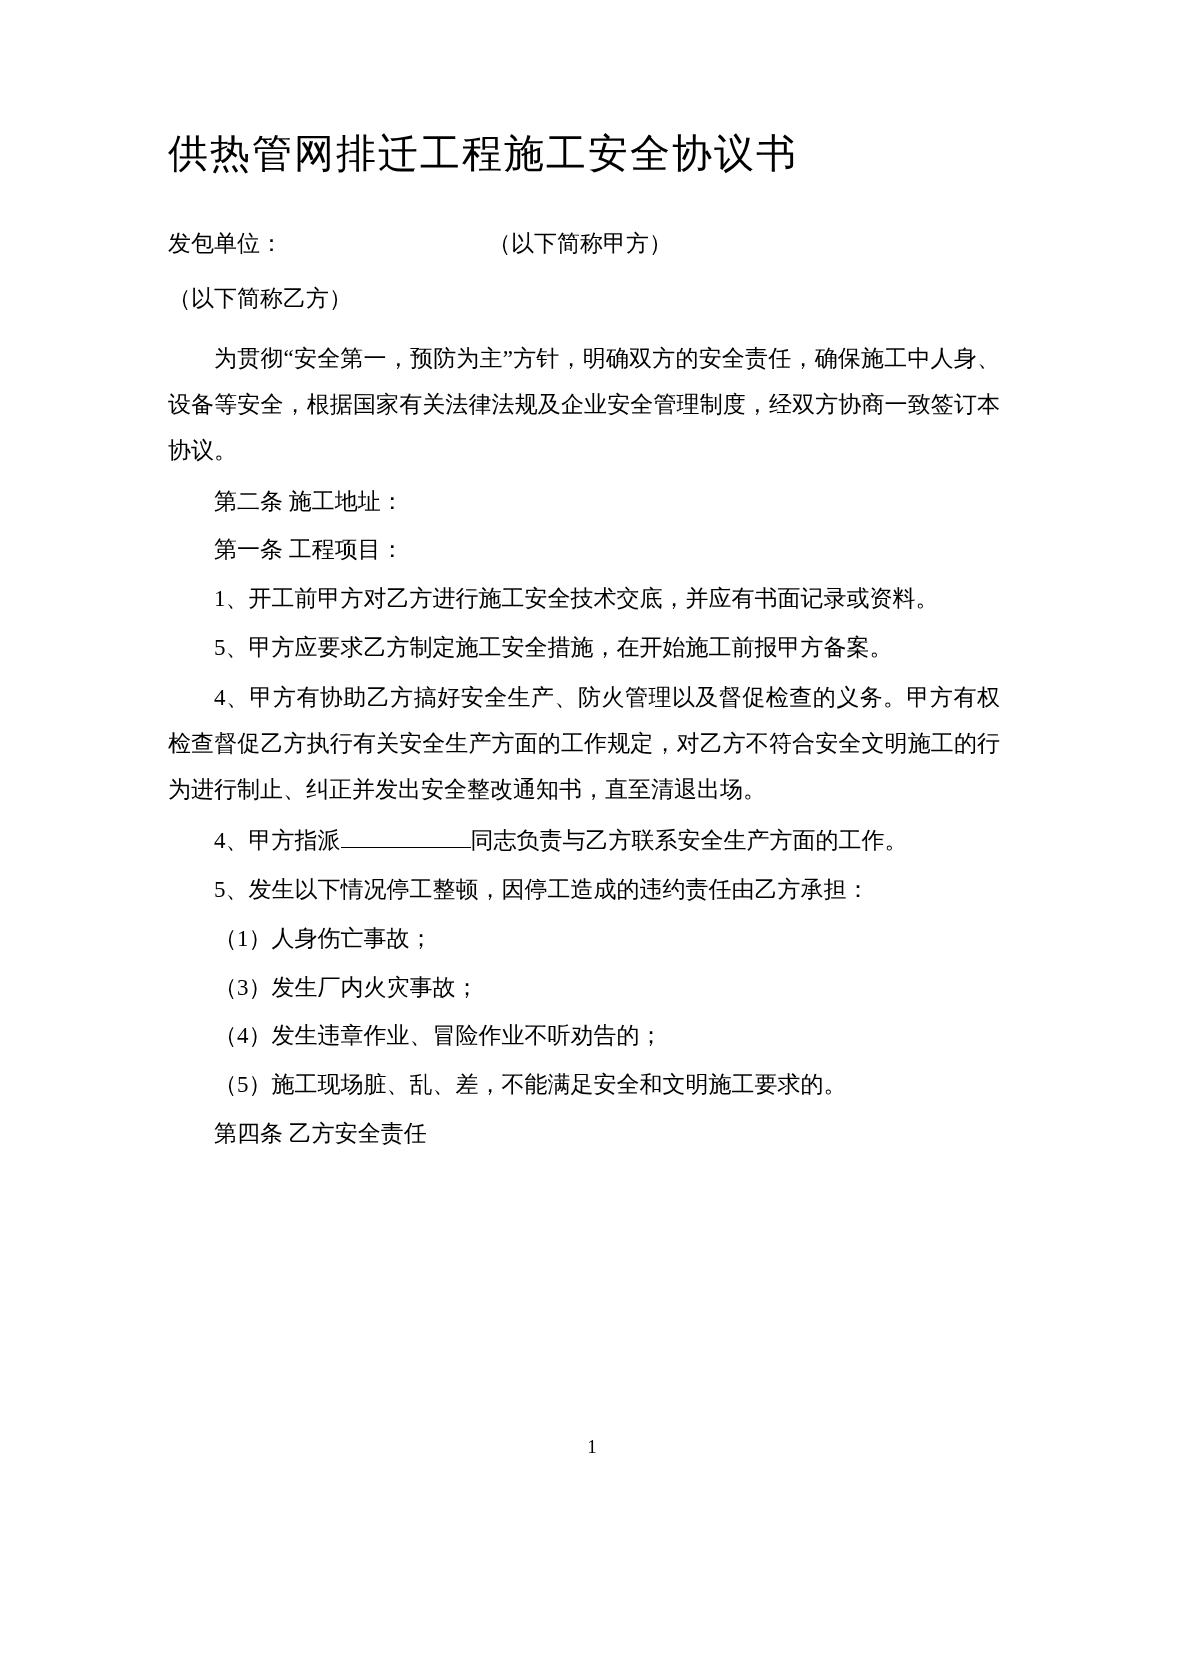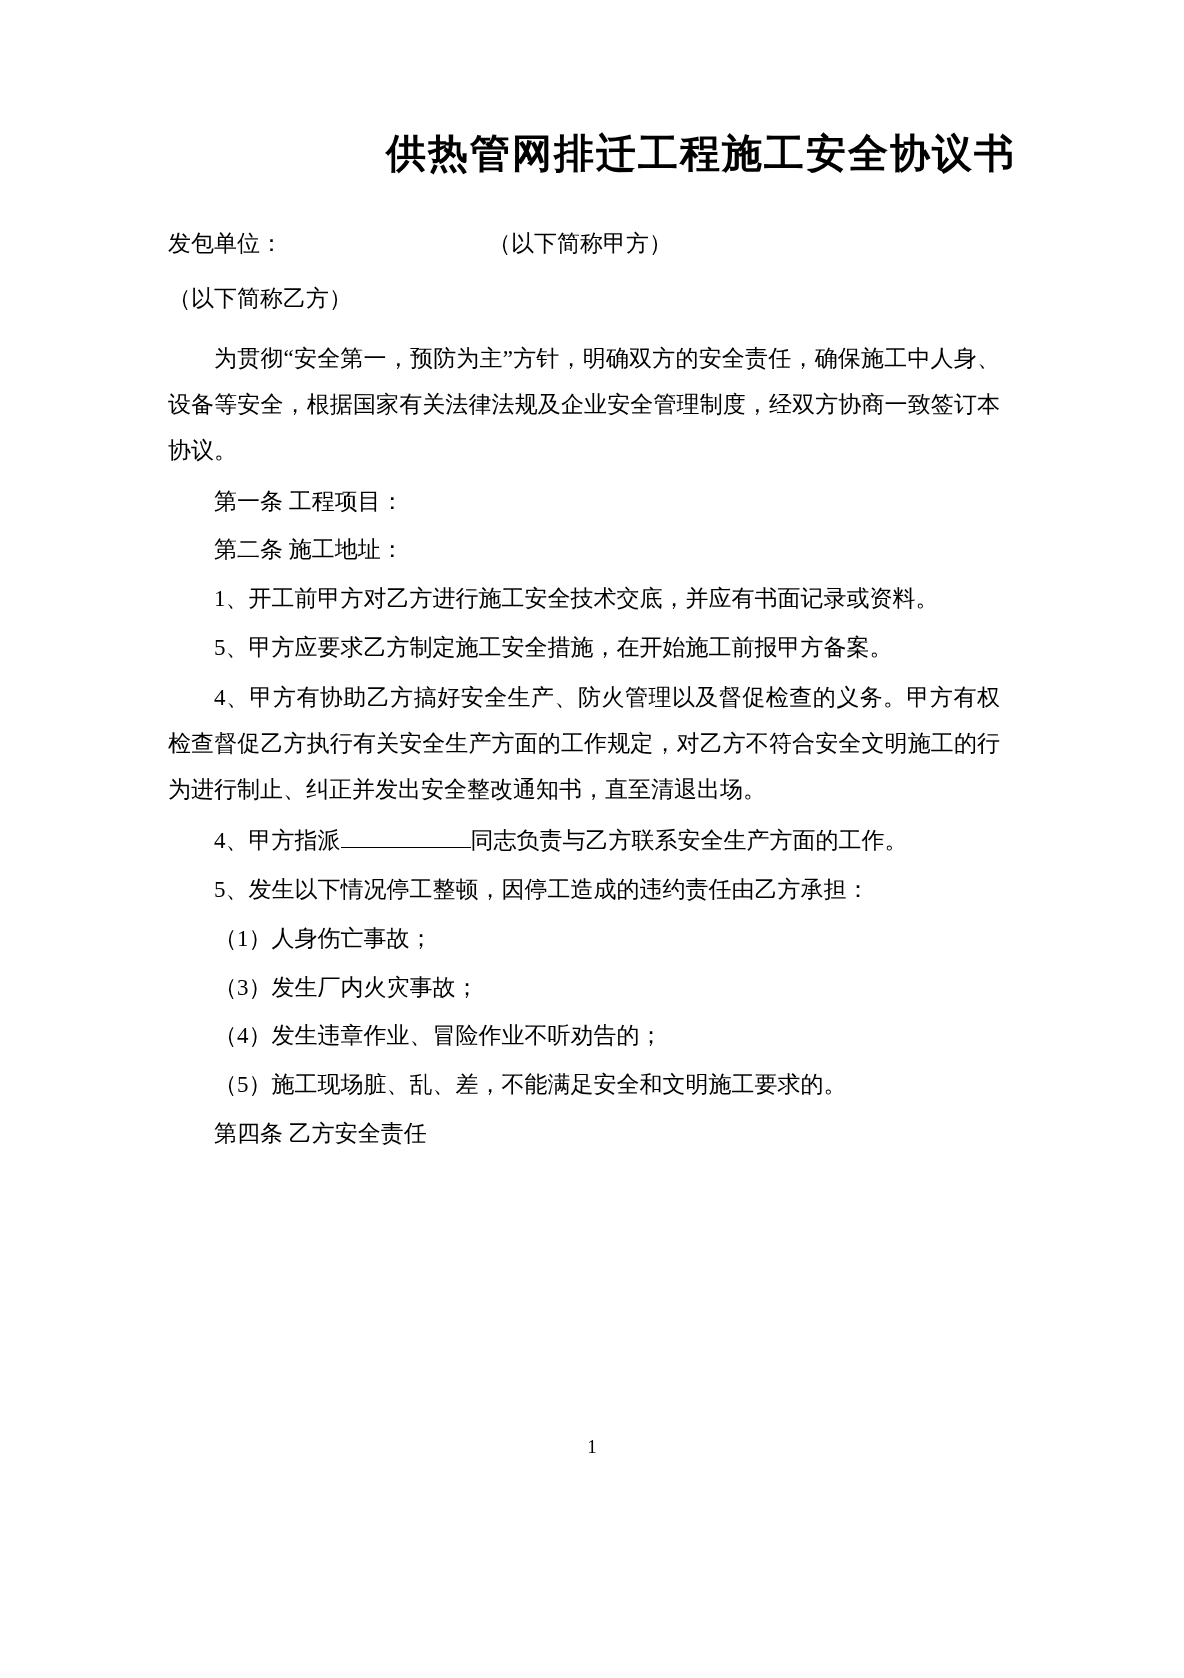--- a/index.html
+++ b/index.html
@@ -21,22 +21,22 @@
     overflow: hidden;
   }
   .content {
     position: absolute;
     left: 168px;
     top: 128px;
     width: 848px;
   }
   .doc-title {
     font-size: 40px;
-    font-weight: bold;
-    text-align: right;
+    font-weight: normal;
+    text-align: left;
     letter-spacing: 2px;
     margin: 0 0 46px 0;
     line-height: 1.3;
   }
   .party-line {
     font-size: 23px;
     line-height: 1.6;
     margin: 0 0 18px 0;
     display: flex;
     font-family: Liberation Serif, serif;
@@ -90,22 +90,22 @@
       <span class="party-label">发包单位：</span>
       <span class="party-note">（以下简称甲方）</span>
     </div>
 
     <div class="party-line">
       <span class="party-note">（以下简称乙方）</span>
     </div>
 
     <p class="para indent">为贯彻“安全第一，预防为主”方针，明确双方的安全责任，确保施工中人身、设备等安全，根据国家有关法律法规及企业安全管理制度，经双方协商一致签订本协议。</p>
 
+    <p class="para indent tight">第二条  施工地址：</p>
     <p class="para indent tight">第一条  工程项目：</p>
-    <p class="para indent tight">第二条  施工地址：</p>
     <p class="para indent tight">1、开工前甲方对乙方进行施工安全技术交底，并应有书面记录或资料。</p>
     <p class="para indent tight">5、甲方应要求乙方制定施工安全措施，在开始施工前报甲方备案。</p>
     <p class="para indent">4、甲方有协助乙方搞好安全生产、防火管理以及督促检查的义务。甲方有权检查督促乙方执行有关安全生产方面的工作规定，对乙方不符合安全文明施工的行为进行制止、纠正并发出安全整改通知书，直至清退出场。</p>
 
     <p class="para indent tight">
       <span>4、甲方指派</span><span class="blank-fill"></span><span>同志负责与乙方联系安全生产方面的工作。</span>
     </p>
 
     <p class="para indent tight">5、发生以下情况停工整顿，因停工造成的违约责任由乙方承担：</p>
     <p class="para indent tight">（1）人身伤亡事故；</p>

